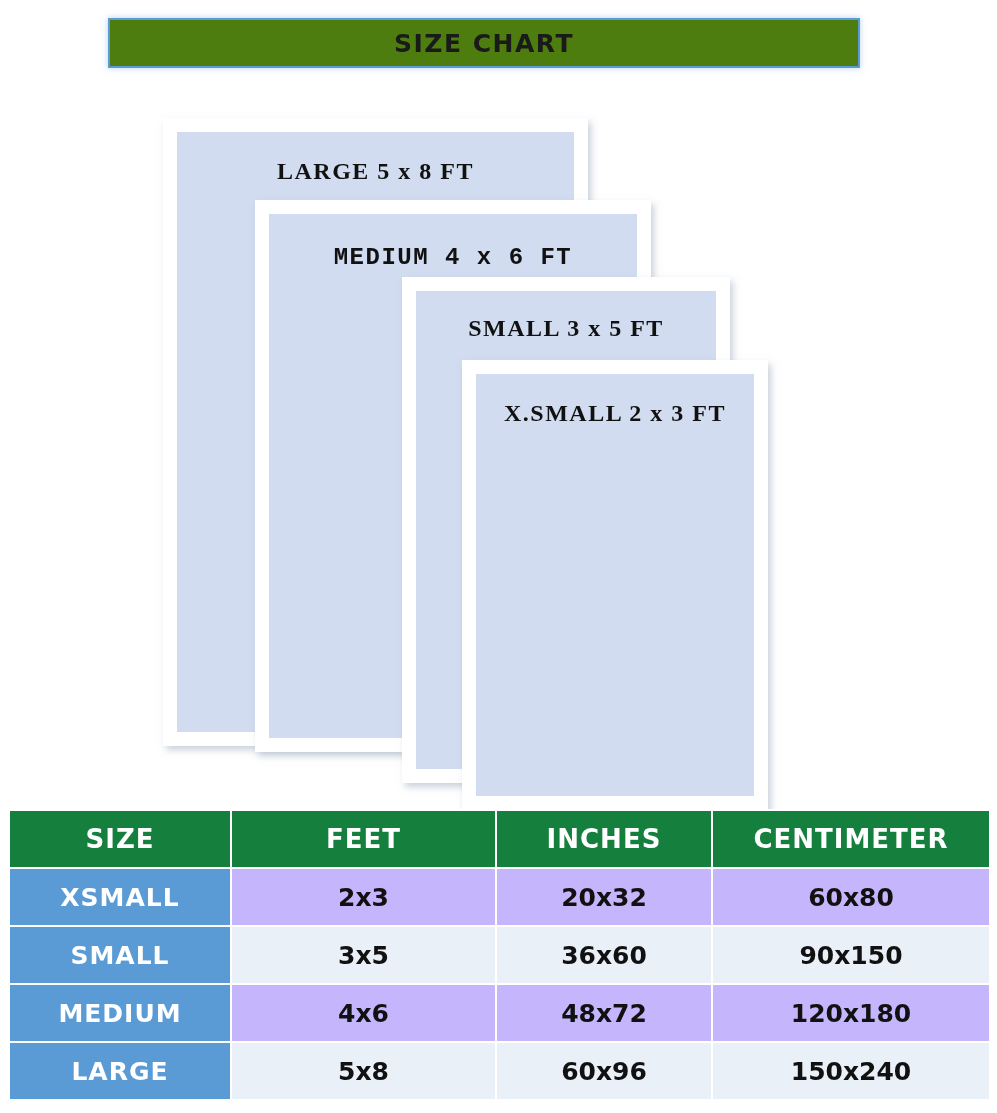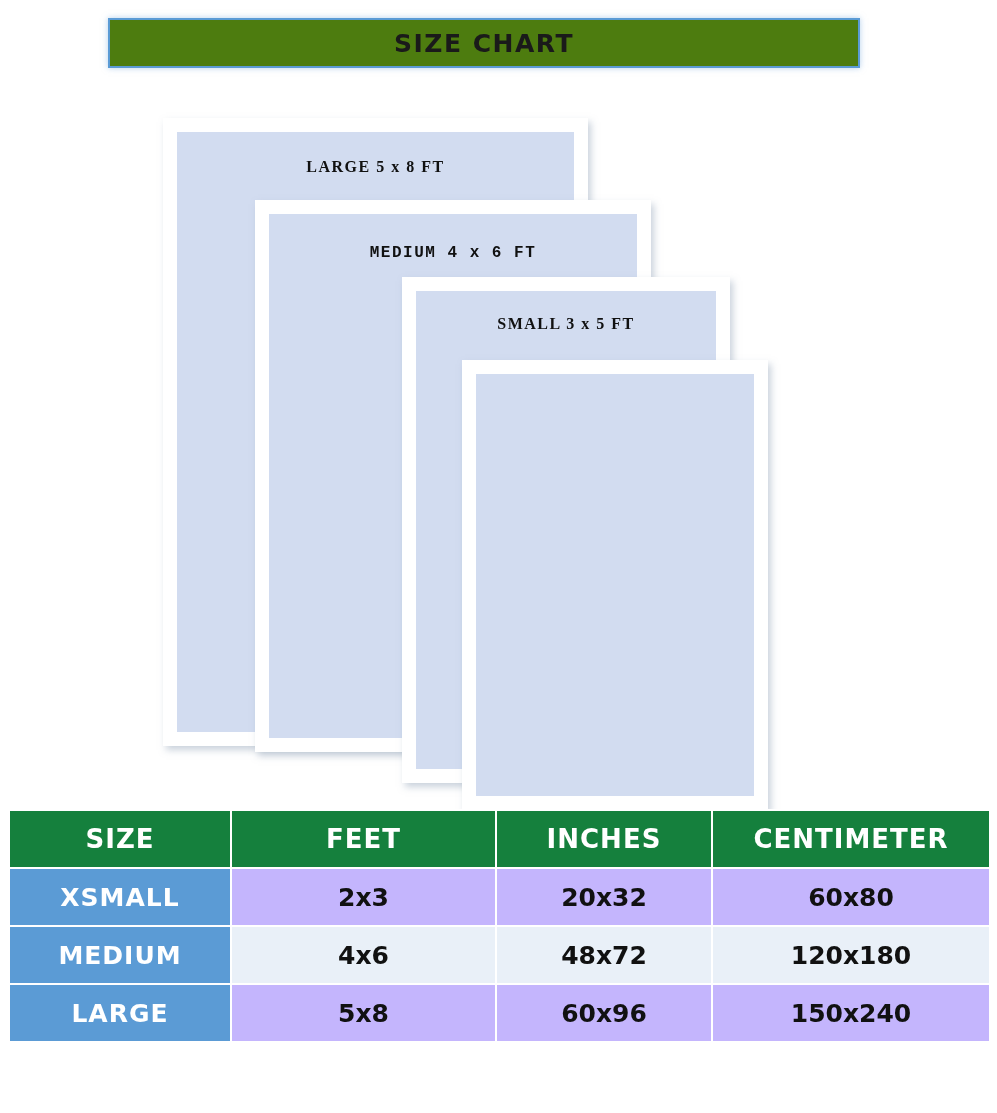--- a/index.html
+++ b/index.html
@@ -53,21 +53,21 @@
     bottom: 14px;
     background: #d2dcf0;
   }
   .panel .panel-label {
     position: absolute;
     left: 0;
     right: 0;
     text-align: center;
     font-family: "Liberation Serif", serif;
     font-weight: bold;
-    font-size: 16px;
+    font-size: 24px;
     letter-spacing: 1.5px;
     color: #111111;
     white-space: nowrap;
   }
 
   #panel-large   { left: 163px; top: 118px;  width: 425px; height: 628px; }
   #panel-medium  { left: 255px; top: 200px;  width: 396px; height: 552px; }
   #panel-small   { left: 402px; top: 277px;  width: 328px; height: 506px; }
   #panel-xsmall  { left: 462px; top: 360px;  width: 306px; height: 450px; }
 
@@ -137,20 +137,21 @@
   <div class="panel-label">MEDIUM 4 x 6 FT</div>
 </div>
 
 <div class="panel" id="panel-small">
   <div class="inner"></div>
   <div class="panel-label">SMALL 3 x 5 FT</div>
 </div>
 
 <div class="panel" id="panel-xsmall">
   <div class="inner"></div>
+  <div class="panel-label">X.SMALL 2 x 3 FT</div>
 </div>
 
 <table id="size-table">
   <colgroup>
     <col class="c-size">
       <col class="c-feet">
       <col class="c-inches">
       <col class="c-cm">
   </colgroup>
   <thead>
@@ -162,20 +163,26 @@
     </tr>
   </thead>
   <tbody>
     <tr>
       <td class="label-cell">XSMALL</td>
       <td class="value-cell">2x3</td>
       <td class="value-cell">20x32</td>
       <td class="value-cell">60x80</td>
     </tr>
     <tr>
+      <td class="label-cell">SMALL</td>
+      <td class="value-cell">3x5</td>
+      <td class="value-cell">36x60</td>
+      <td class="value-cell">90x150</td>
+    </tr>
+    <tr>
       <td class="label-cell">MEDIUM</td>
       <td class="value-cell">4x6</td>
       <td class="value-cell">48x72</td>
       <td class="value-cell">120x180</td>
     </tr>
     <tr>
       <td class="label-cell">LARGE</td>
       <td class="value-cell">5x8</td>
       <td class="value-cell">60x96</td>
       <td class="value-cell">150x240</td>

